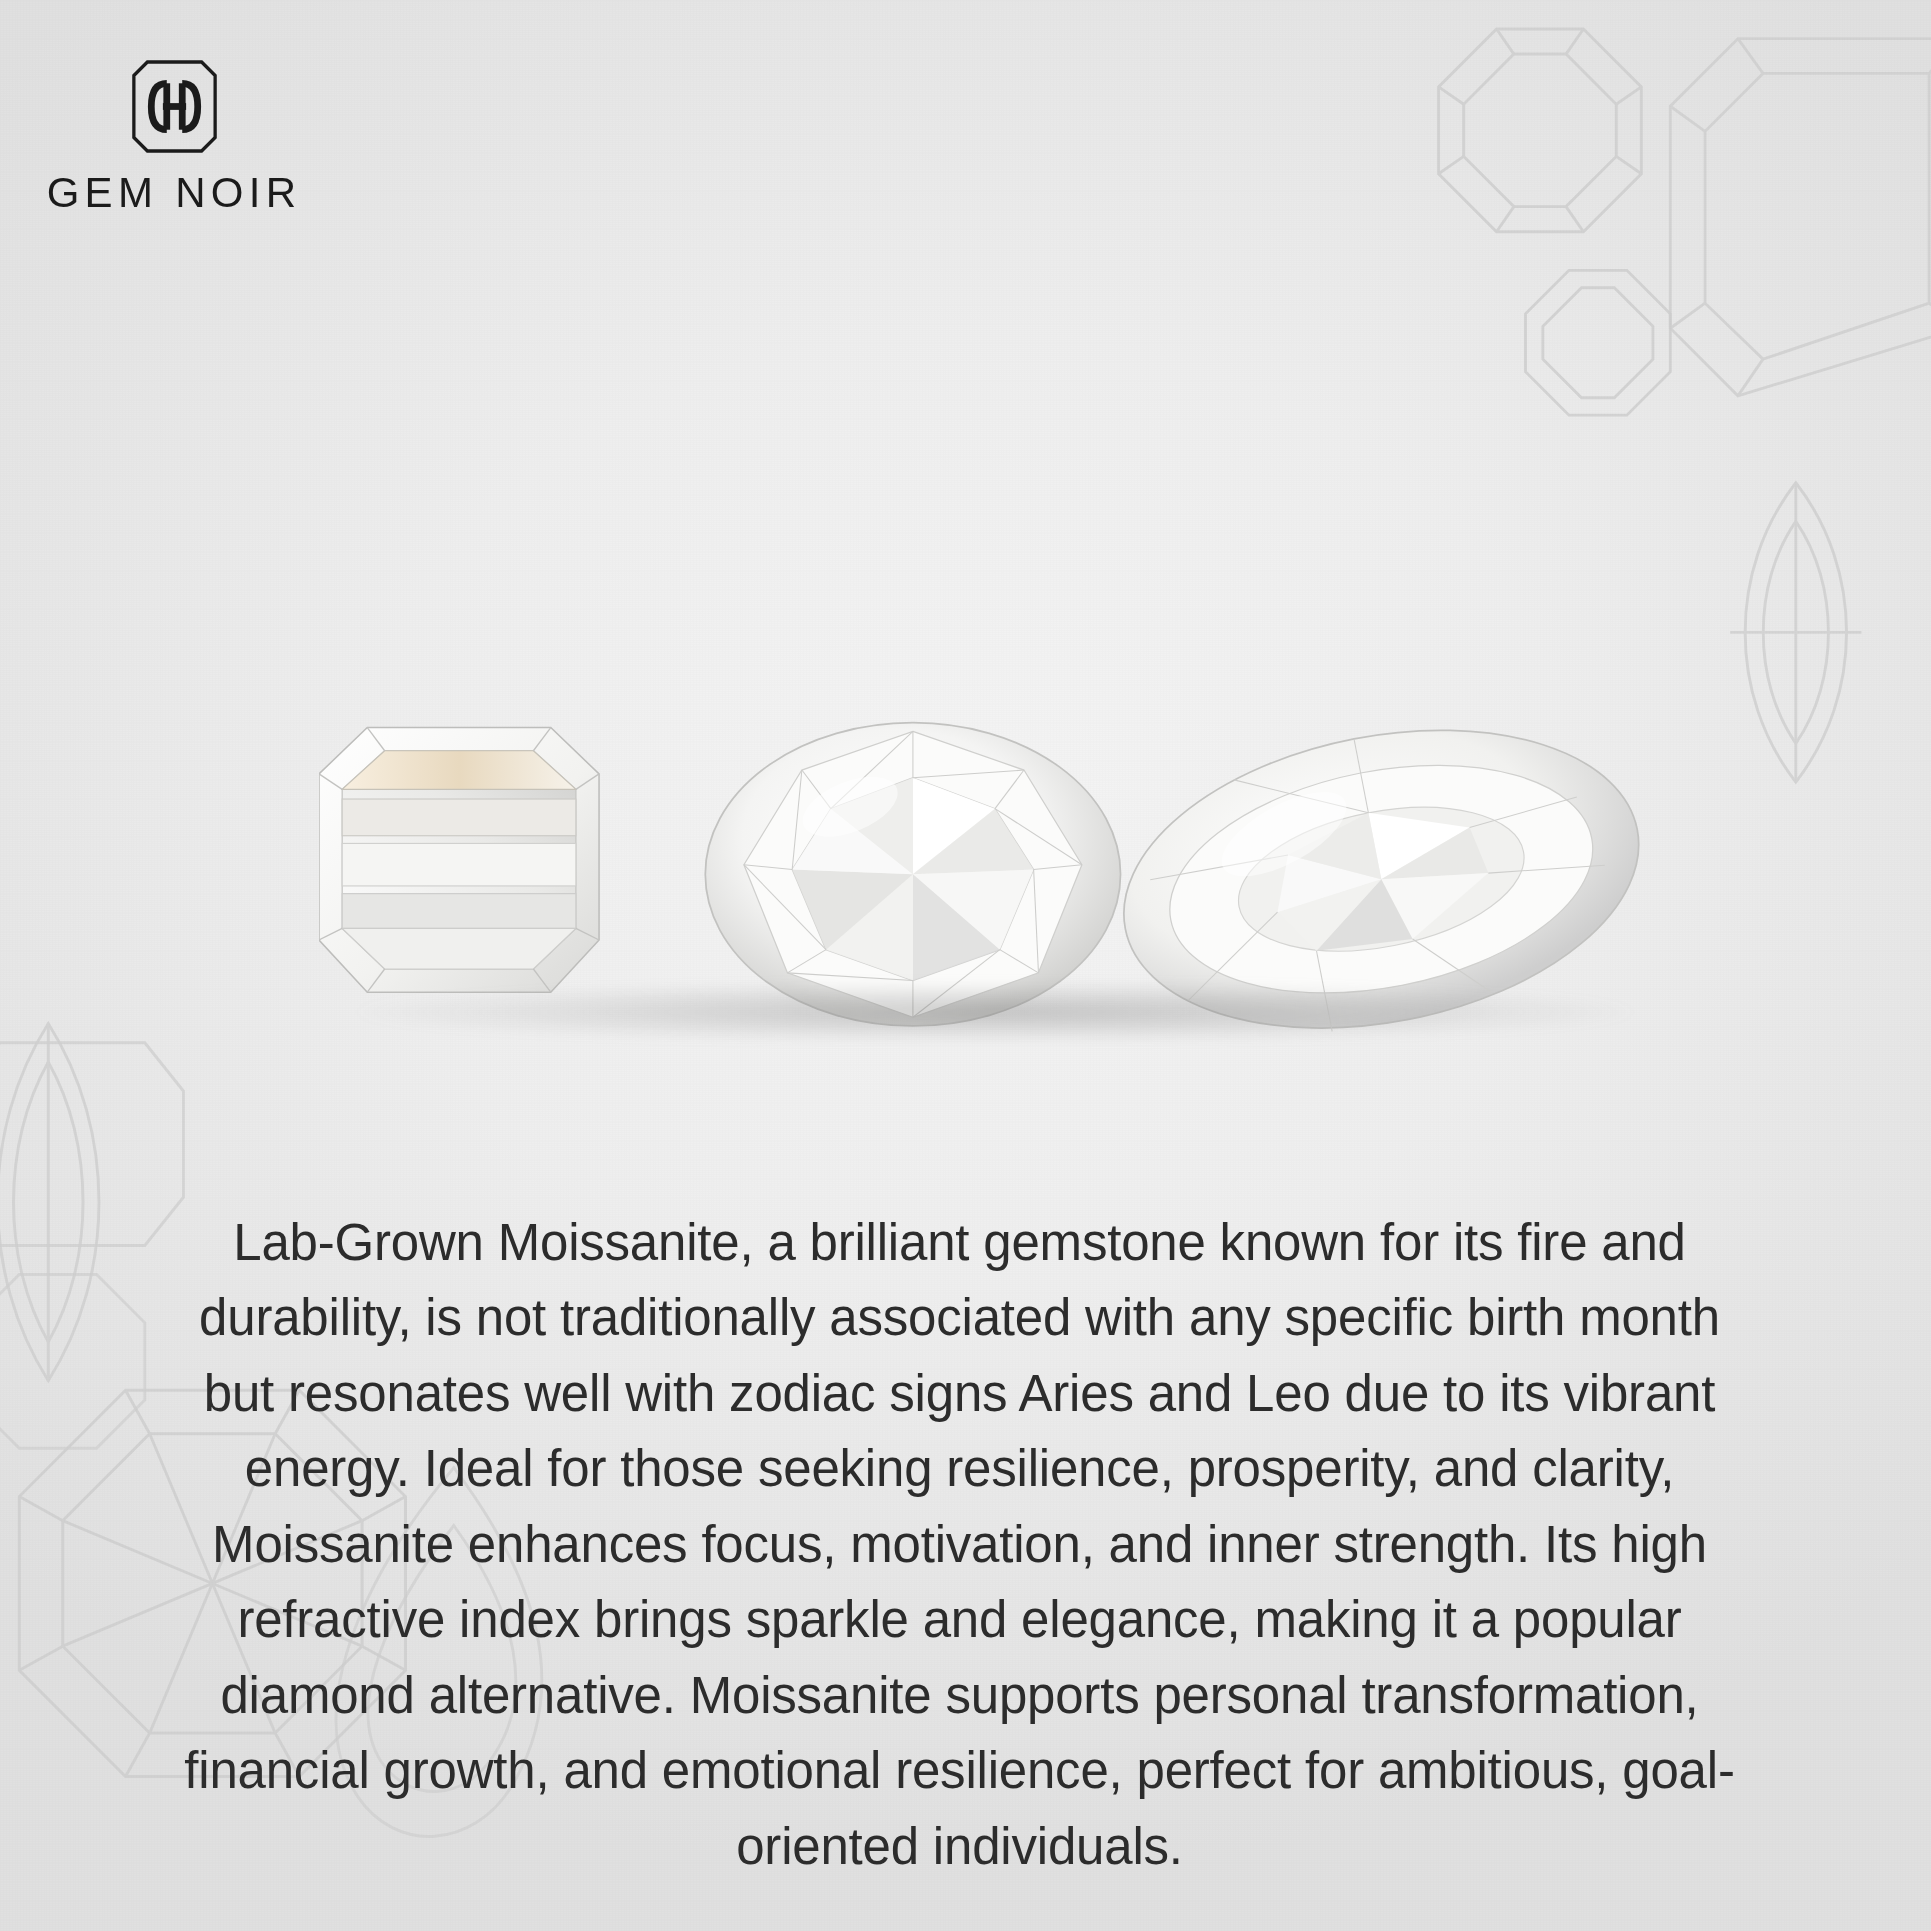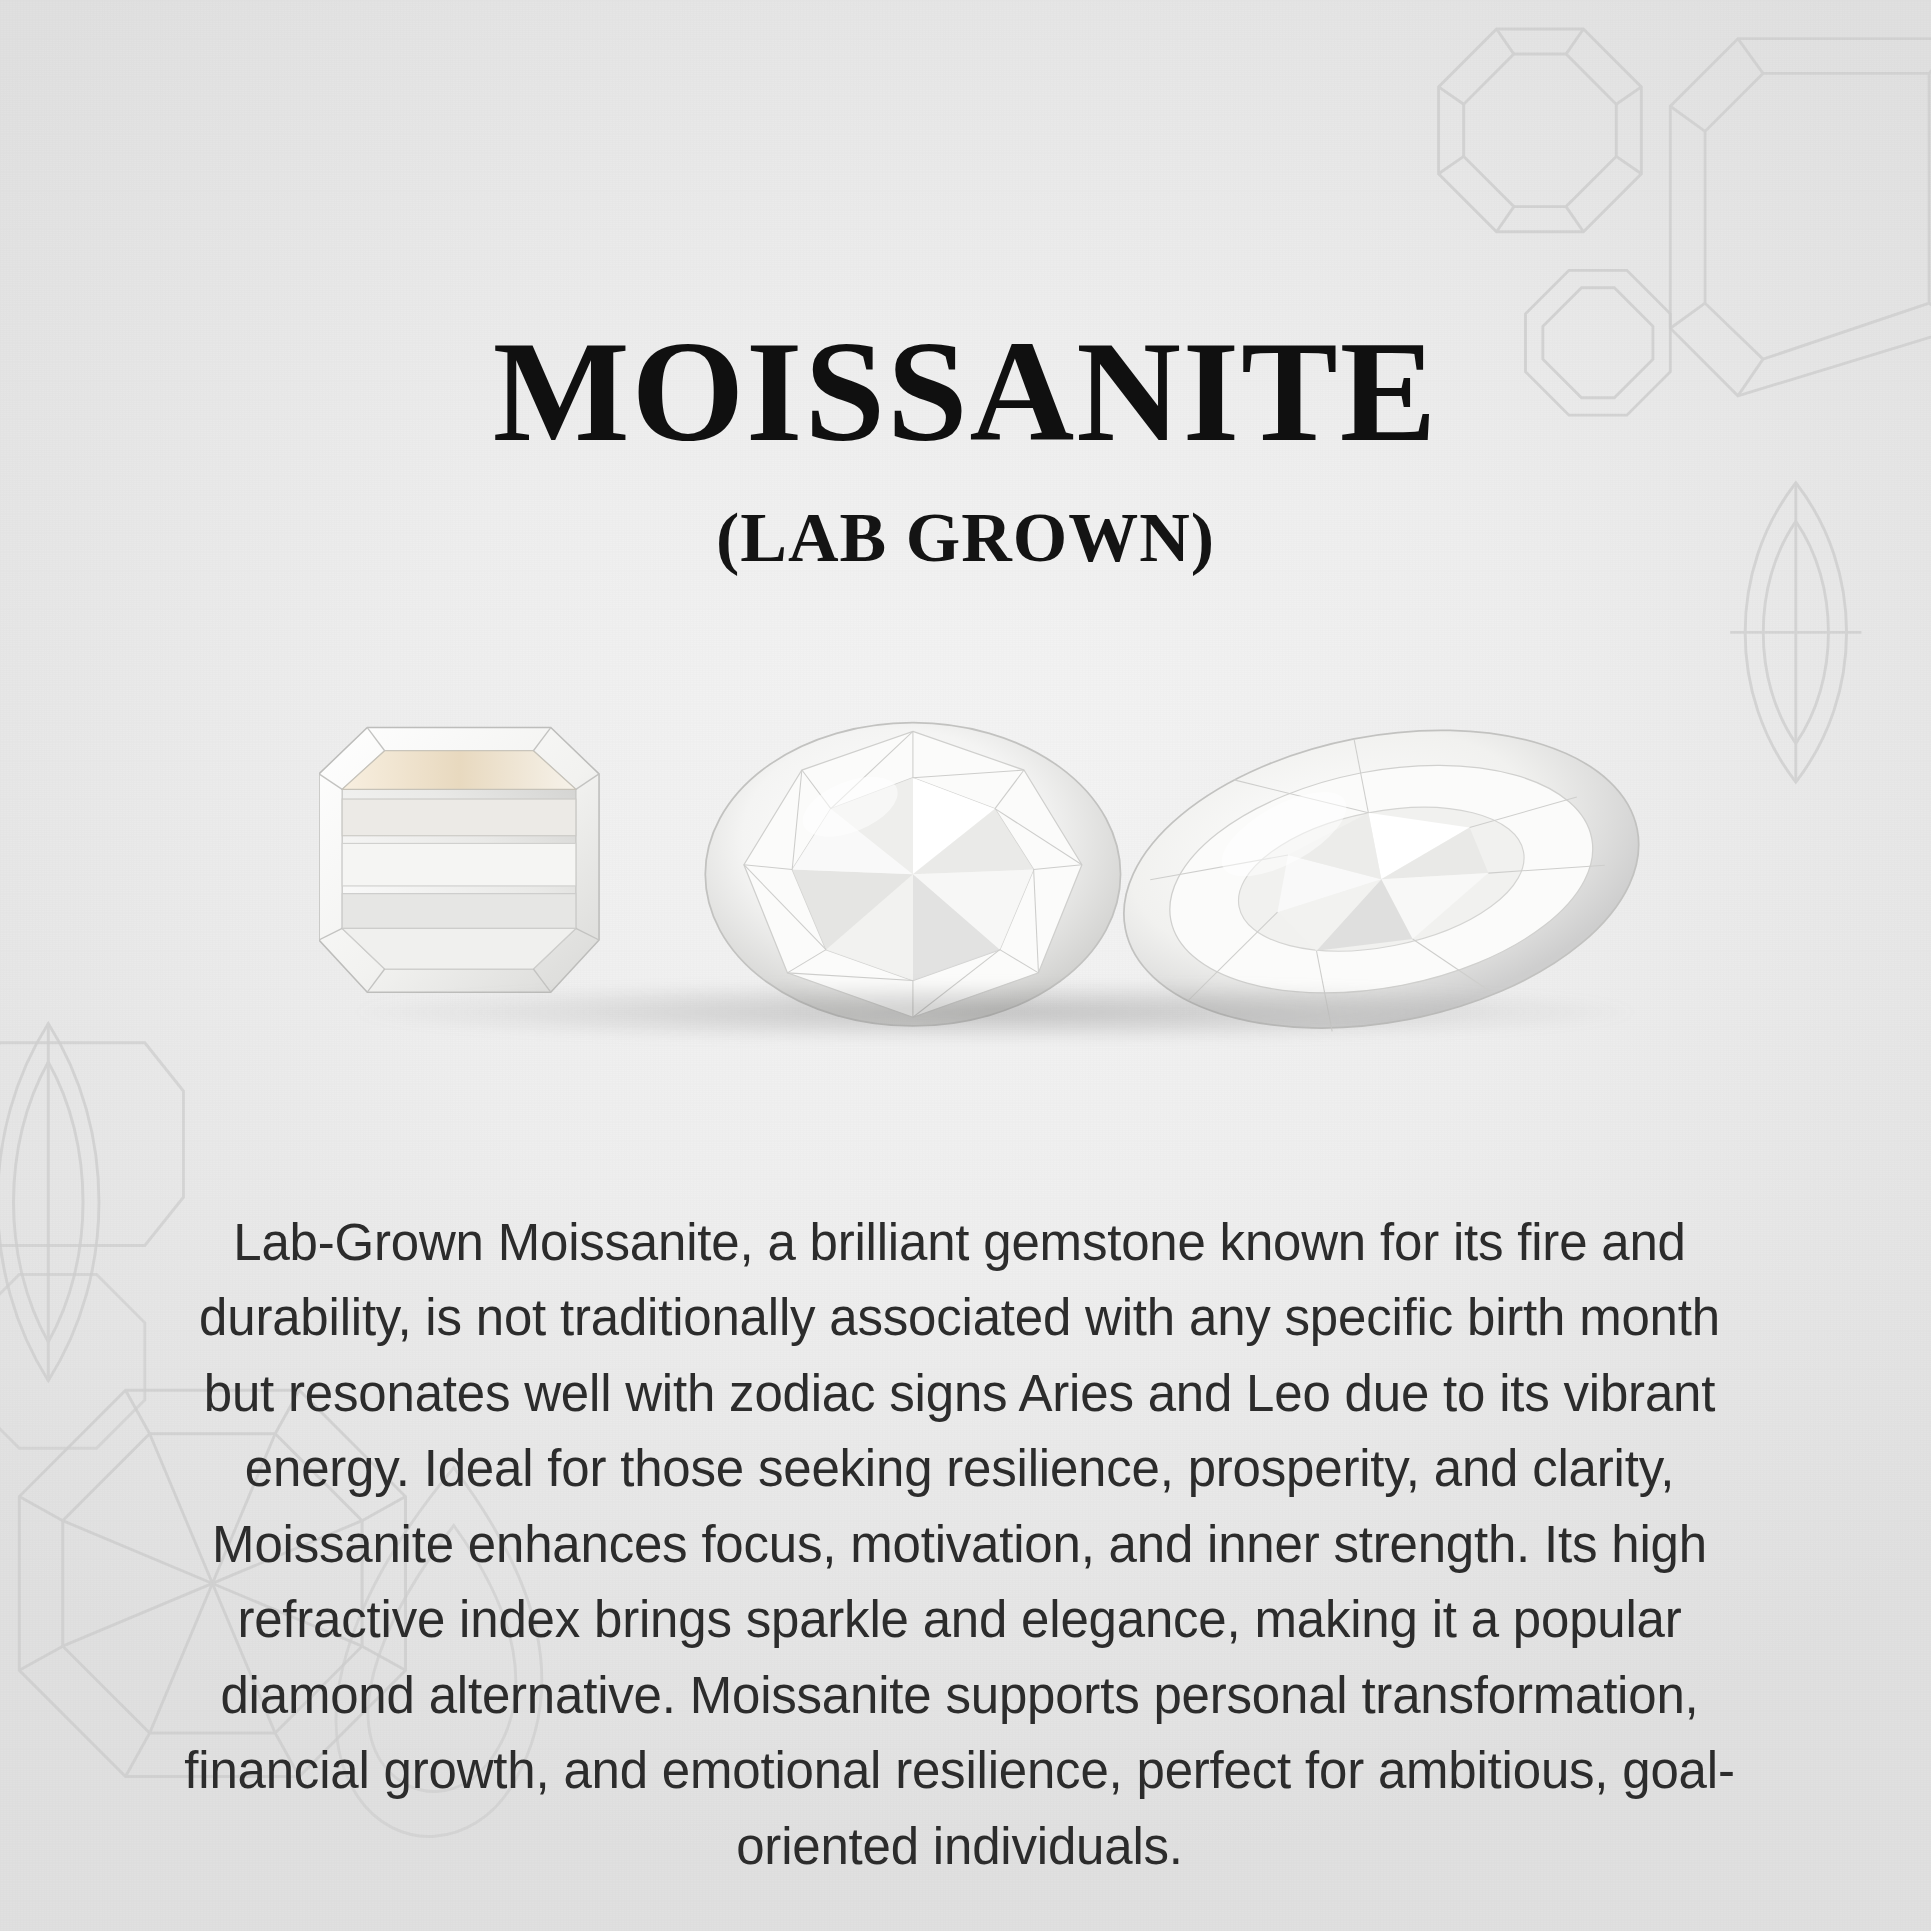--- a/index.html
+++ b/index.html
@@ -200,25 +200,32 @@
       <path d="M140 60 C205 150 225 235 180 300 C150 345 95 348 65 305 C28 248 70 150 140 60 Z"></path>
     </g>
 
     <g opacity="0.7" transform="translate(-30,1320)">
       <polygon points="50,0 130,0 180,50 180,130 130,180 50,180 0,130 0,50"></polygon>
     </g>
   </svg>
 
   <div id="grain"></div>
 
-
-  <div id="title-wrap">
-    <h1 id="main-title">MOISSANITE</h1>
-    <h2 id="sub-title">(LAB GROWN)</h2>
+  <div id="logo-block">
+    <svg id="logo-mark" viewBox="0 0 92 100" fill="none" stroke="#1b1b1b" stroke-width="3.4">
+      <polygon points="18,4 74,4 88,18 88,82 74,96 18,96 4,82 4,18"></polygon>
+      <path d="M38 26 C27 26 22 34 22 50 C22 66 27 74 38 74" stroke-width="7" fill="none"></path>
+      <path d="M54 26 C65 26 70 34 70 50 C70 66 65 74 54 74" stroke-width="7" fill="none"></path>
+      <line x1="38" y1="26" x2="38" y2="74" stroke-width="7"></line>
+      <line x1="54" y1="26" x2="54" y2="74" stroke-width="7"></line>
+      <line x1="34" y1="50" x2="58" y2="50" stroke-width="7"></line>
+    </svg>
+    <div id="logo-text">GEM NOIR</div>
   </div>
+
 
   <div id="gems">
     <div id="gem-shadow"></div>
 
     <svg width="1352" height="348" viewBox="0 0 1400 360">
       <defs>
         <linearGradient id="gFace1" x1="0" y1="0" x2="1" y2="1">
           <stop offset="0%" stop-color="#ffffff"></stop>
           <stop offset="55%" stop-color="#f2f2f0"></stop>
           <stop offset="100%" stop-color="#d9d9d7"></stop>

